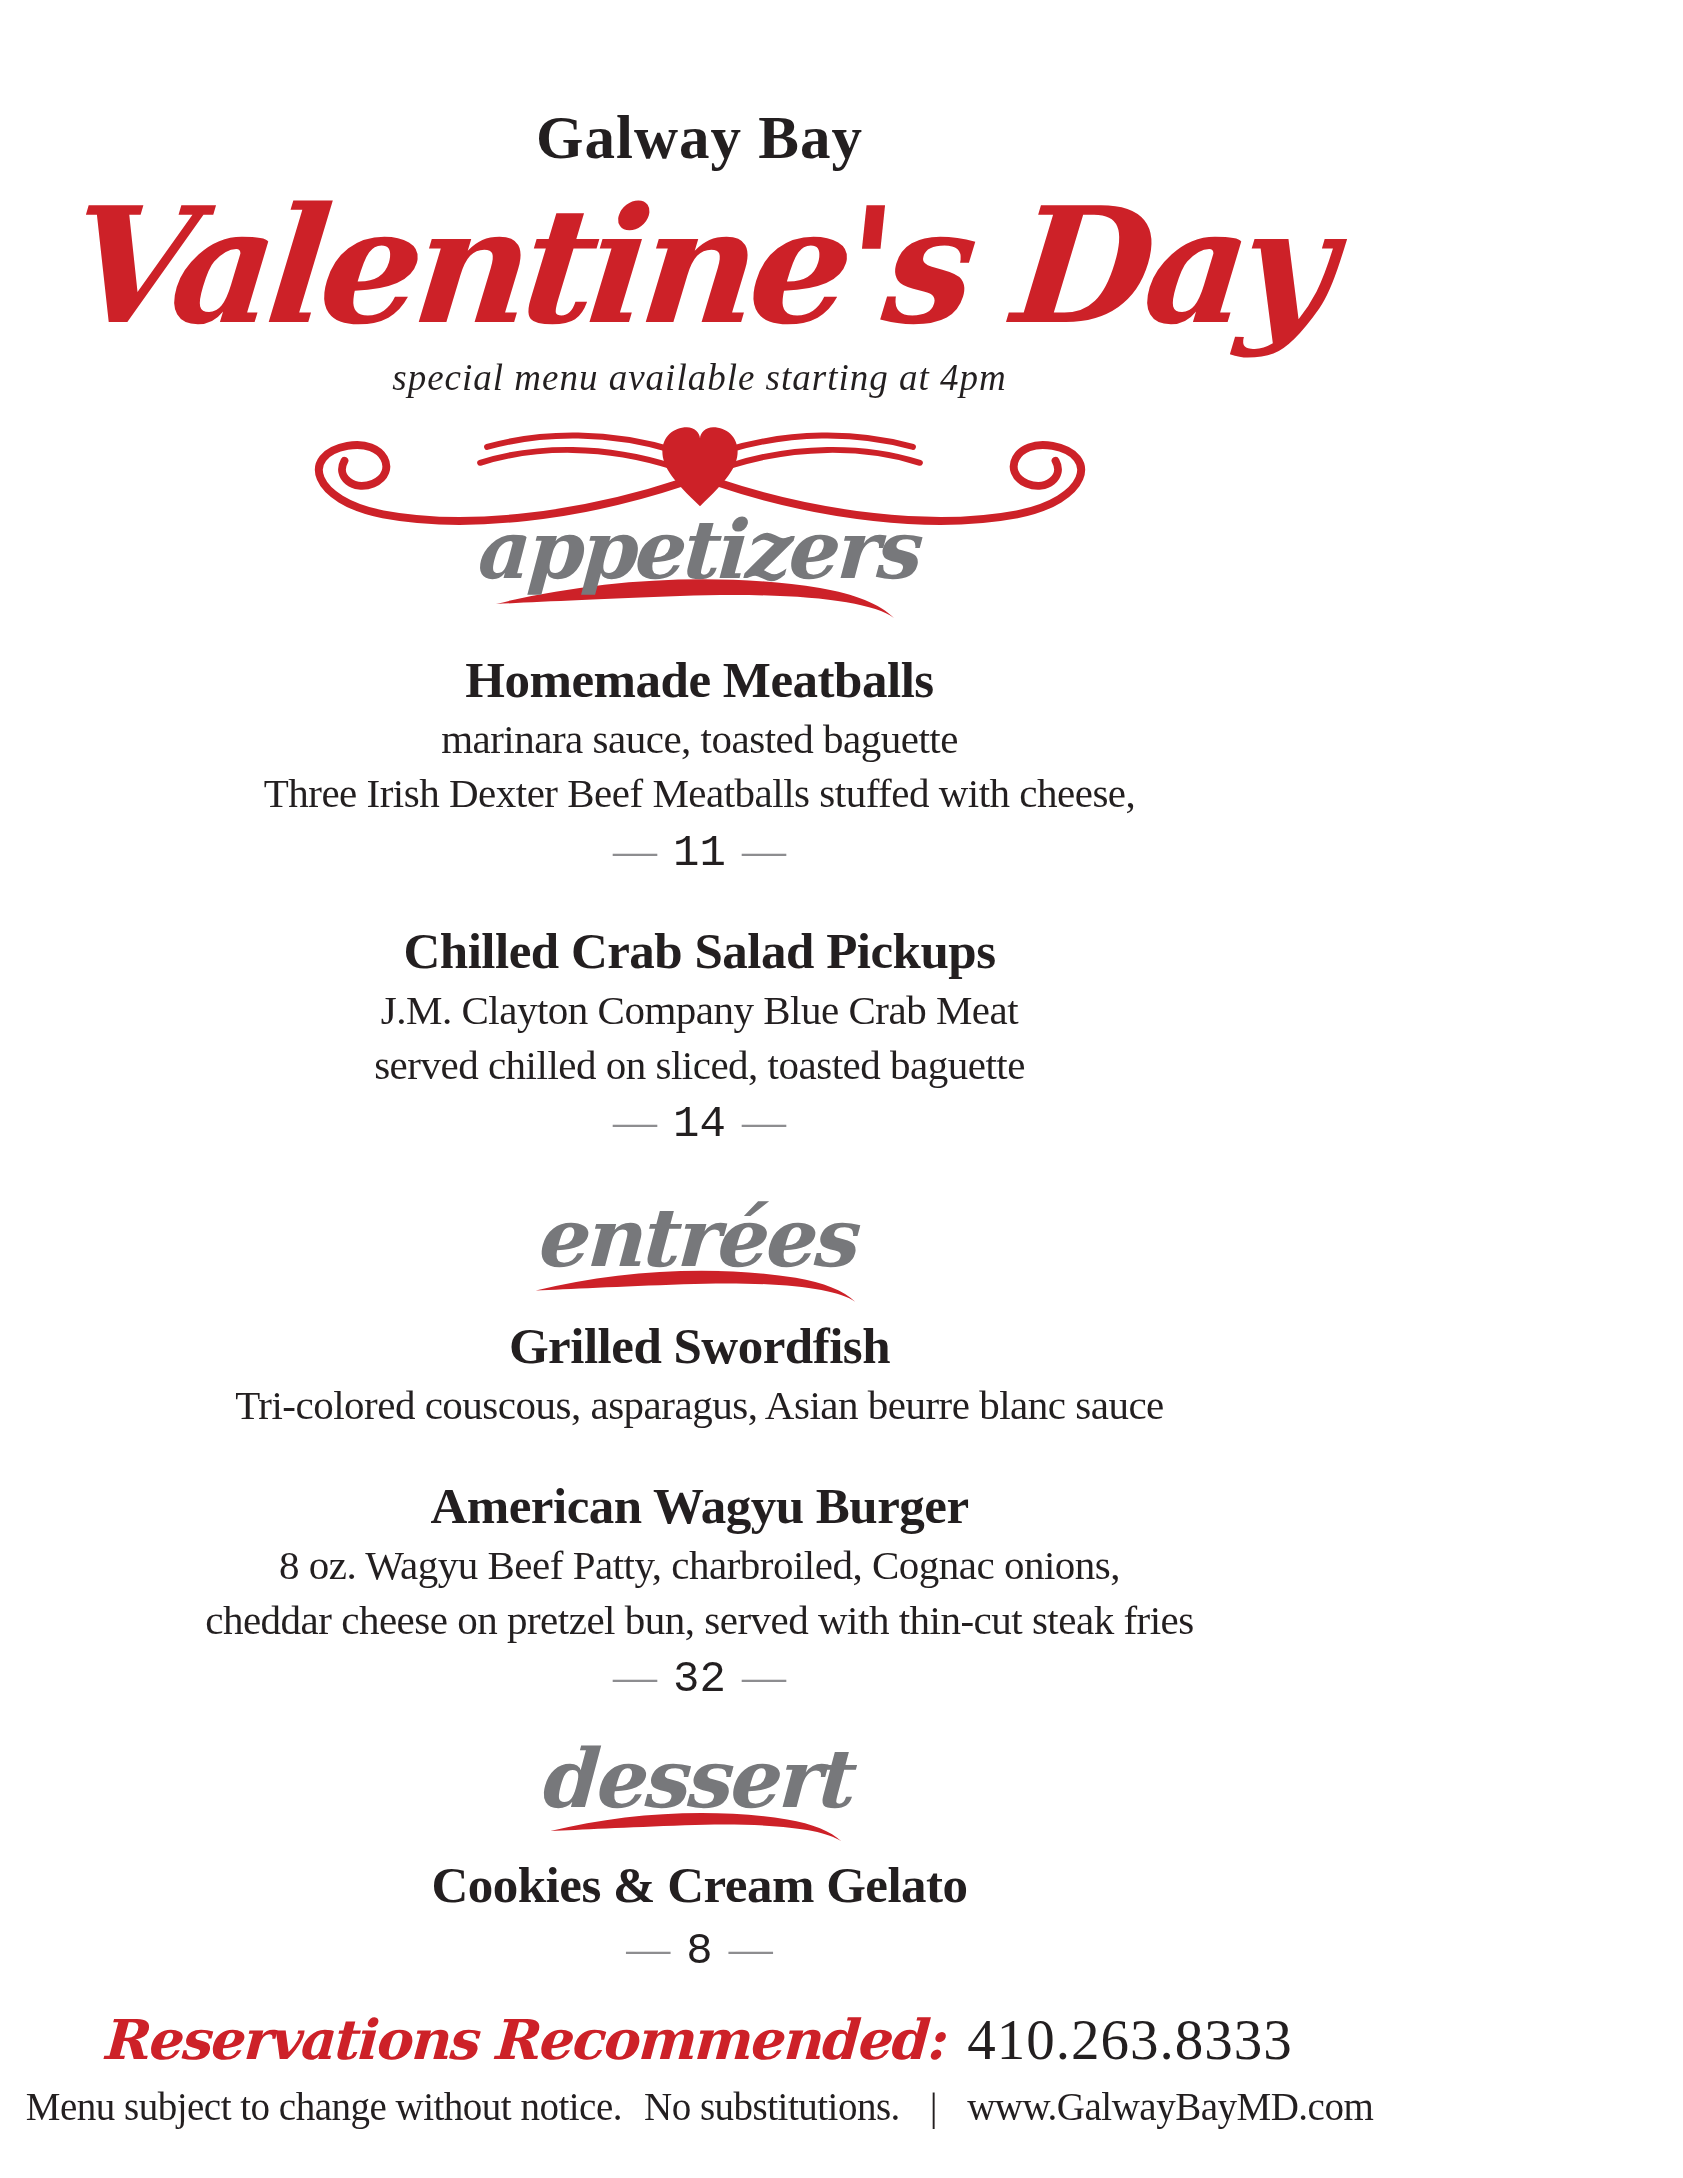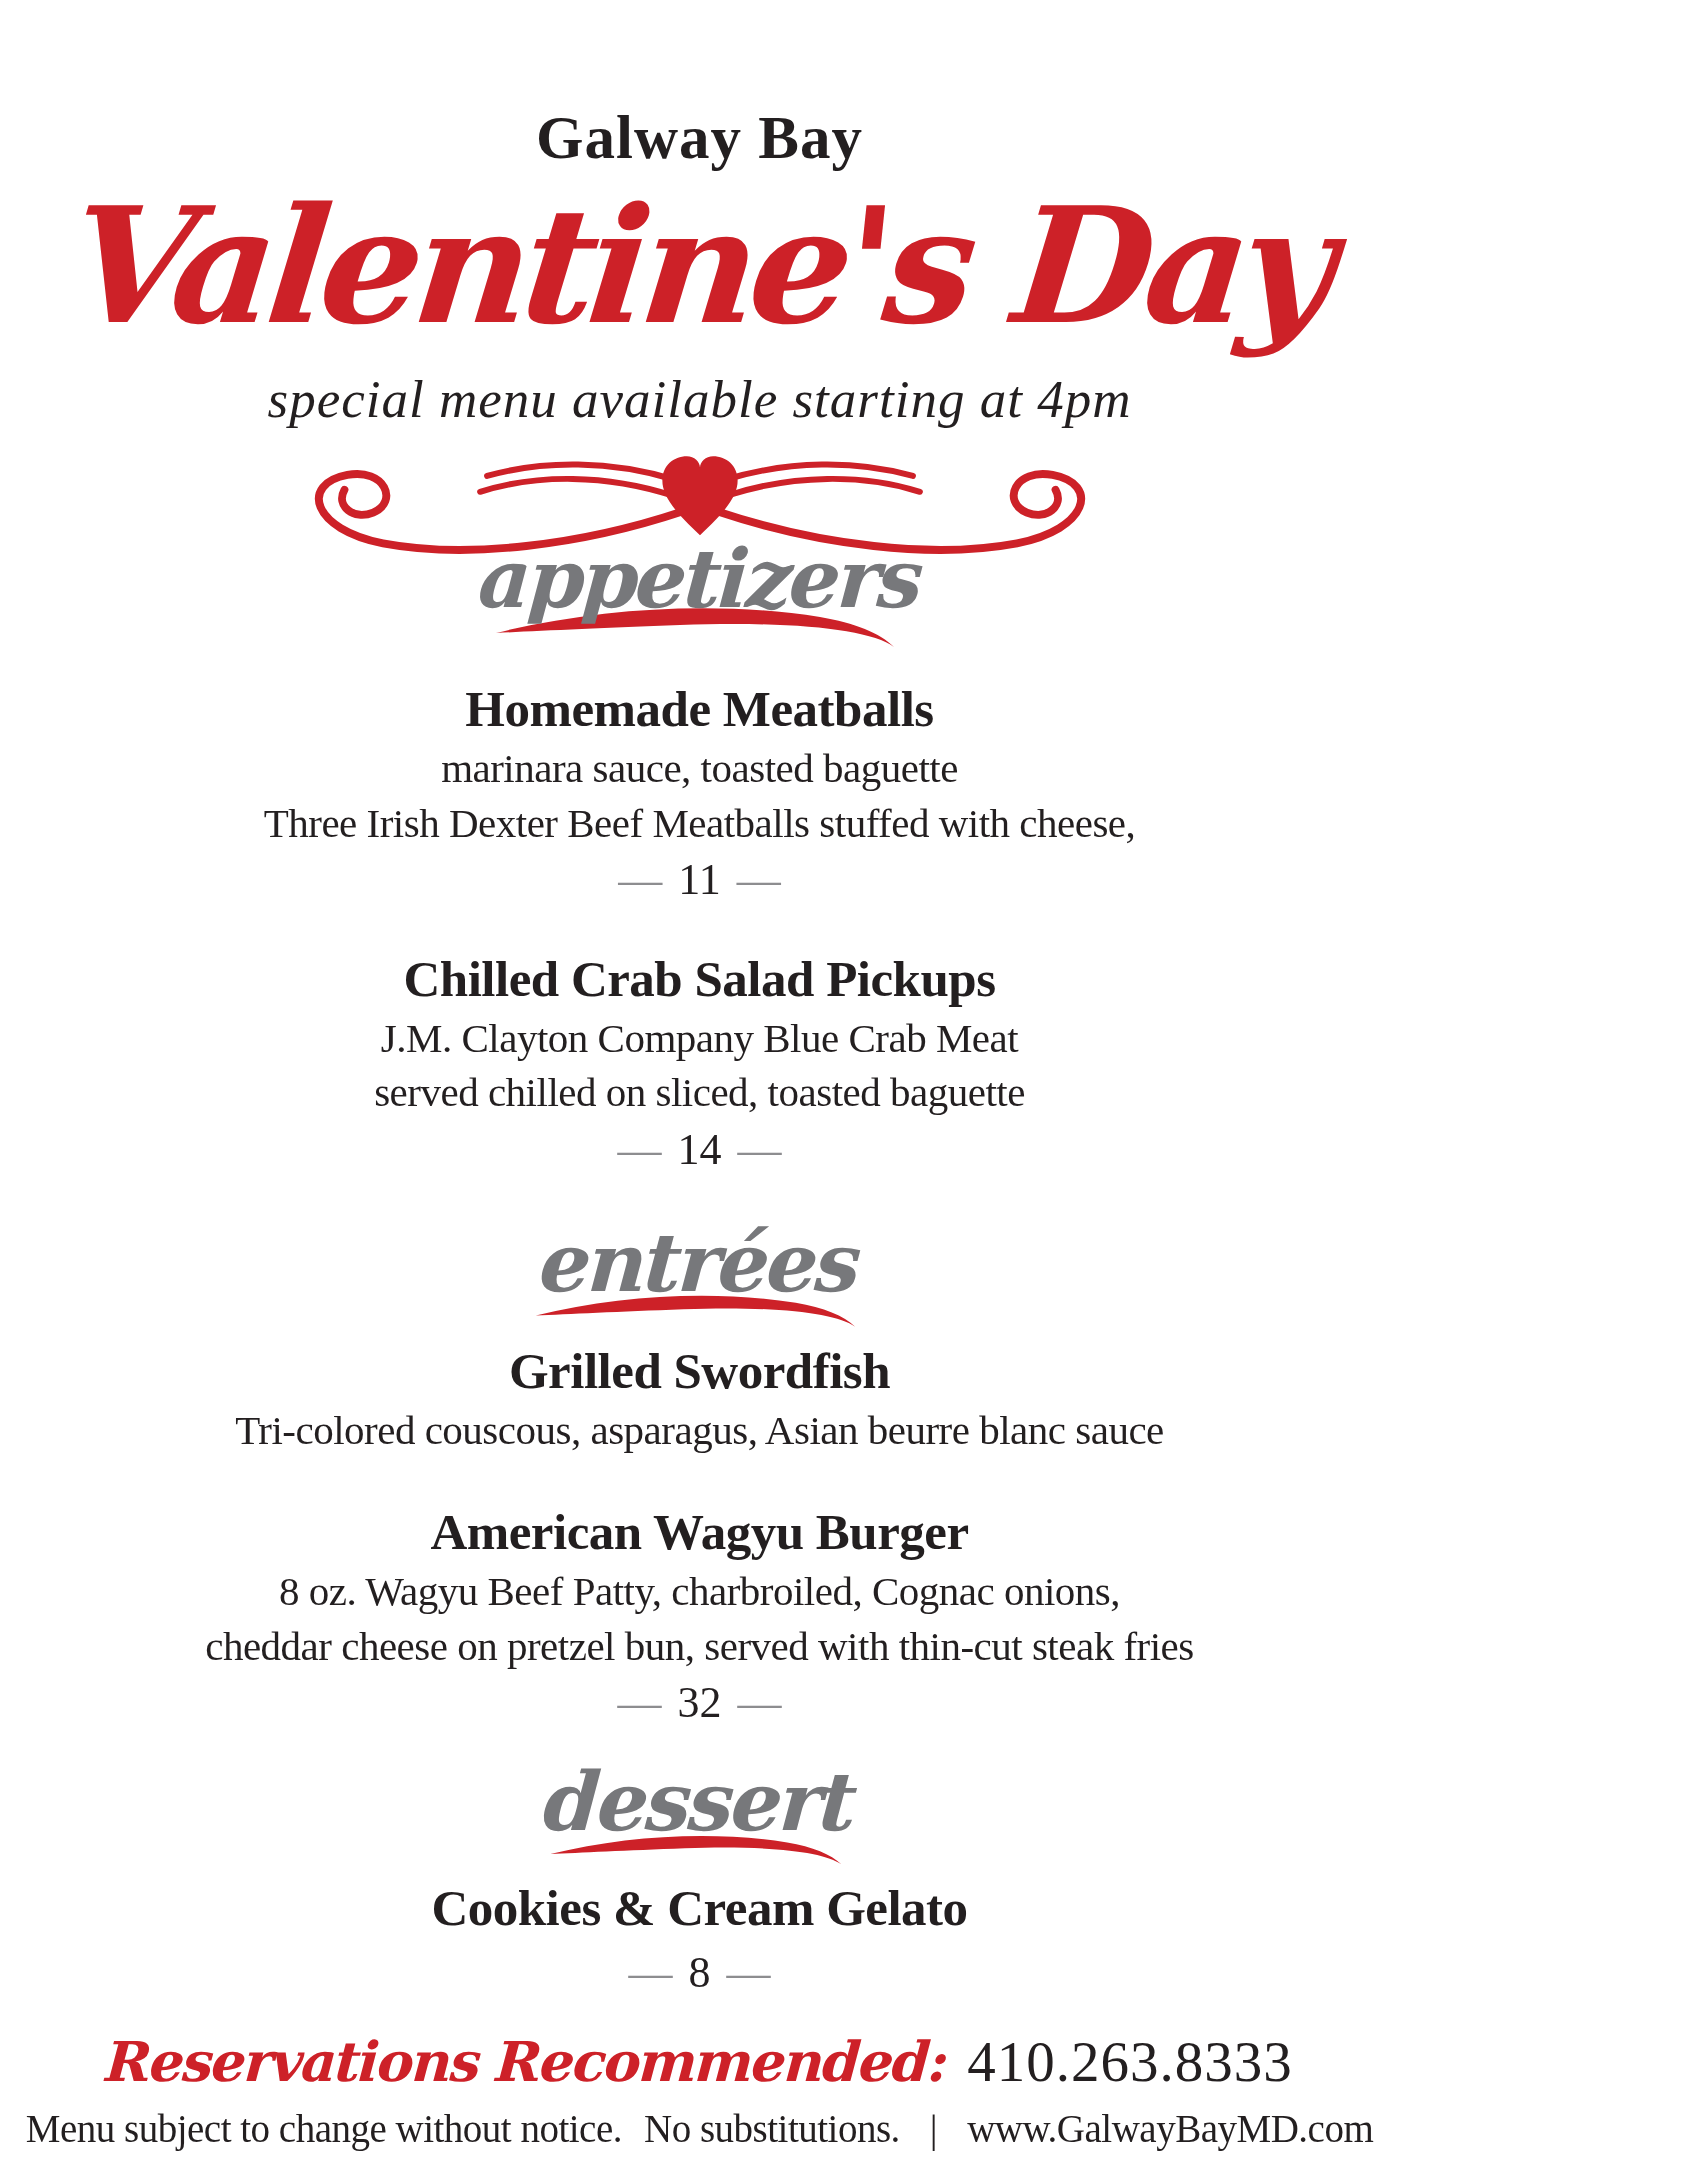--- a/index.html
+++ b/index.html
@@ -18,21 +18,21 @@
 
   .restaurant{
     font-size:61px;font-weight:bold;letter-spacing:1px;line-height:1;
   }
   .title{
     font-family:"DejaVu Serif", serif;font-style:italic;font-weight:bold;
     font-size:160px;line-height:1.15;color:var(--red);
     letter-spacing:-8px;transform:skewX(-6deg);margin-top:6px;
   }
   .subtitle{
-    font-style:italic;font-size:53px;letter-spacing:1px;margin-top:12px;line-height:1.1;
+    font-style:italic;font-size:37px;letter-spacing:1px;margin-top:0px;line-height:1.1;
   }
 
   .flourish{display:block;margin:26px auto 0;}
 
   .section-header{position:relative;line-height:1;}
   .section-header.first{margin-top:-55px;}
   .section-name{
     font-family:"DejaVu Serif", serif;font-style:italic;font-weight:bold;
     font-size:81px;color:var(--gray);letter-spacing:-3px;line-height:1;
     display:inline-block;transform:skewX(-4deg);
@@ -40,21 +40,21 @@
   .swoosh{display:block;margin:-16px auto 0;}
 
   .item{margin:0;}
   .item-name{
     font-size:51px;font-weight:bold;line-height:1.1;margin:32px 0 4px;
     letter-spacing:-0.5px;
   }
   .desc{font-size:41px;line-height:1.33;margin:0;letter-spacing:-0.5px;}
   .price{font-size:44px;margin-top:6px;line-height:1.1;}
   .price .dash{color:var(--dash);}
-  .price .num{margin:0 16px;color:var(--ink);}
+  .price .num{margin:0 16px;color:var(--ink);font-family:Liberation Mono, monospace;}
 
   .mt-lg{margin-top:46px;}
   .sec-gap{margin-top:48px;}
   .sec-gap-sm{margin-top:34px;}
 
   .reservations{margin-top:34px;line-height:1.1;white-space:nowrap;}
   .res-label{
     font-family:"DejaVu Serif", serif;font-style:italic;font-weight:bold;
     font-size:55px;color:var(--red);letter-spacing:-2px;margin-right:20px;
     display:inline-block;transform:skewX(-4deg);

